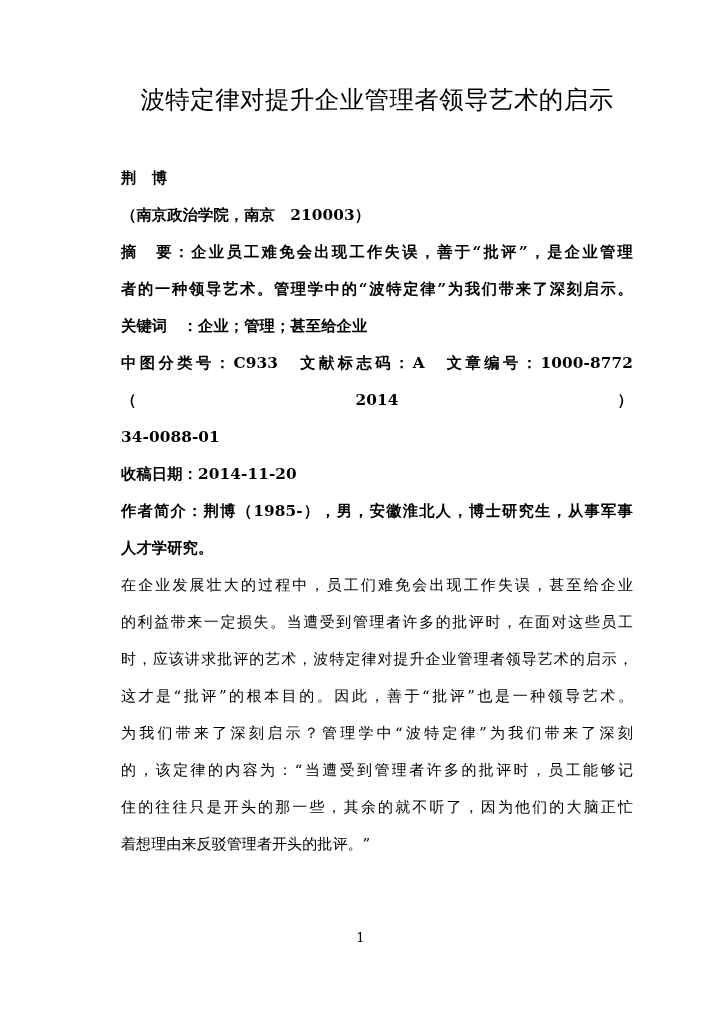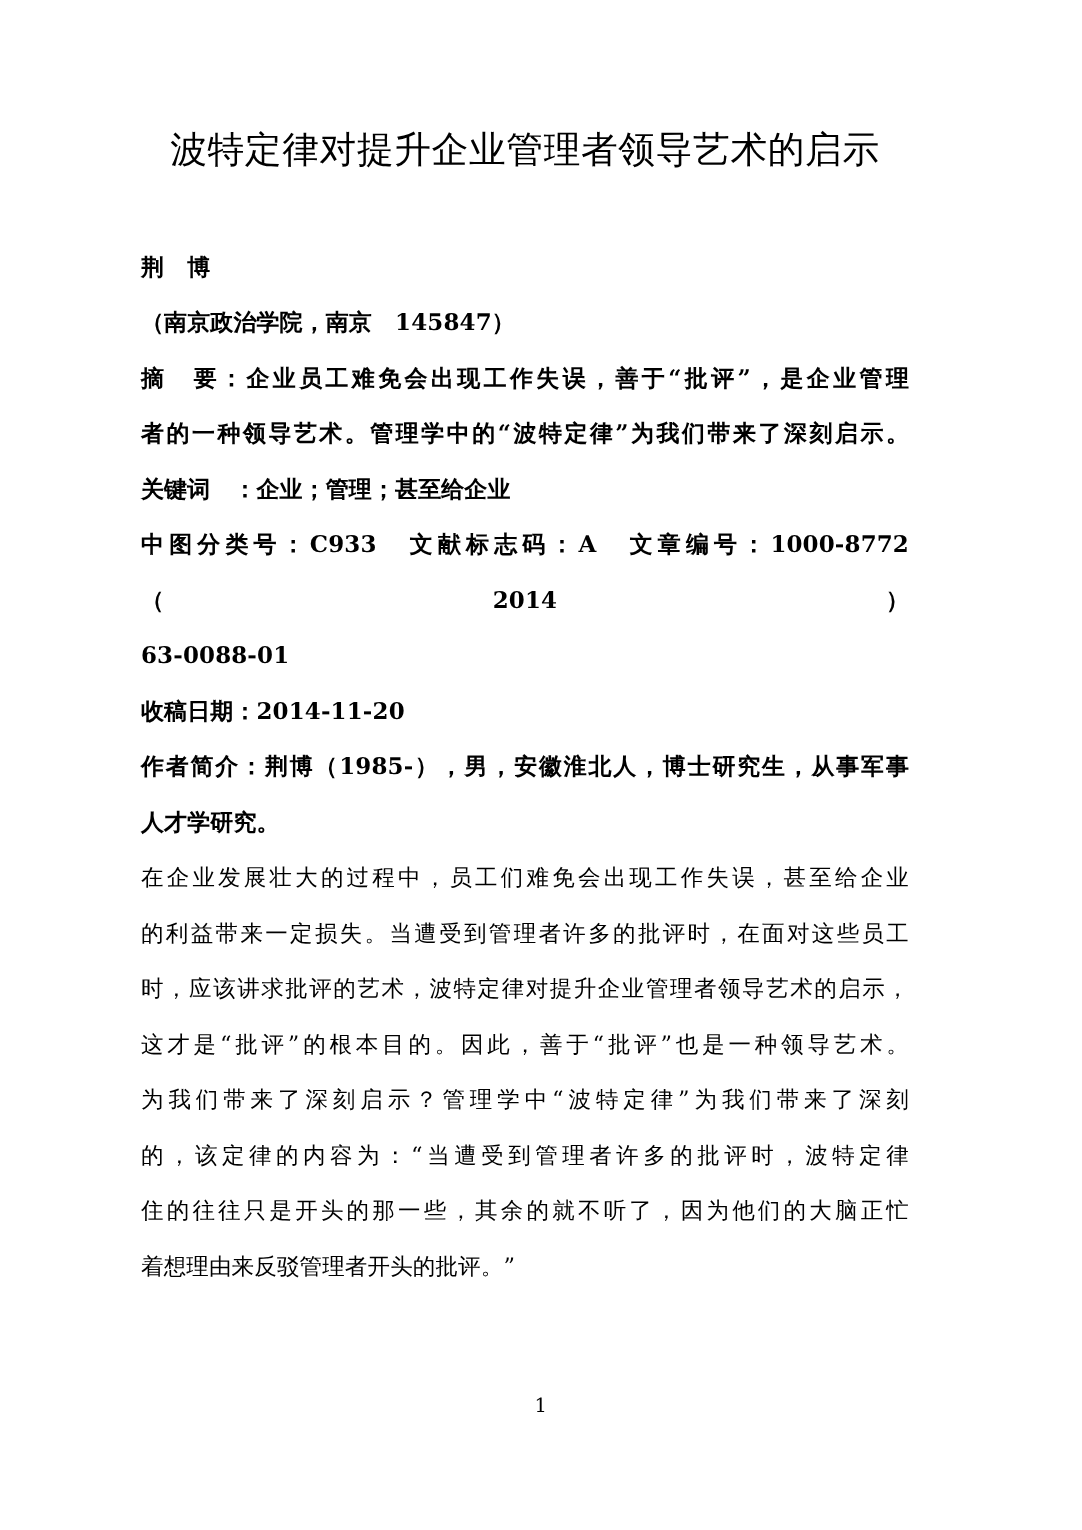--- a/index.html
+++ b/index.html
@@ -20,21 +20,21 @@
     position: absolute;
     top: 0;
     left: 0;
     width: 721px;
     height: 1020px;
     background: #ffffff;
   }
 
   .content {
     position: absolute;
-    left: 94px;
+    left: 121px;
     top: 0;
     width: 512px;
   }
 
   
   .doc-title {
     margin: 0;
     padding-top: 78px;
     text-align: center;
     font-size: 24.5px;
@@ -99,31 +99,31 @@
 
 <div class="page">
   <div class="content">
 
     <h1 class="doc-title">波特定律对提升企业管理者领导艺术的启示</h1>
 
     <div class="frontmatter">
 
       <div class="meta-line">荆　博</div>
 
-      <div class="meta-line">（南京政治学院，南京　145847）</div>
+      <div class="meta-line">（南京政治学院，南京　210003）</div>
 
       <div class="meta-line justify-full">摘　要：企业员工难免会出现工作失误，善于“批评”，是企业管理</div>
 
       <div class="meta-line justify-full">者的一种领导艺术。管理学中的“波特定律”为我们带来了深刻启示。</div>
 
       <div class="meta-line">关键词　：企业；管理；甚至给企业</div>
 
       <div class="meta-line justify-full">中图分类号：C933　文献标志码：A　文章编号：1000-8772（2014）</div>
 
-      <div class="meta-line">63-0088-01</div>
+      <div class="meta-line">34-0088-01</div>
 
       <div class="meta-line">收稿日期：2014-11-20</div>
 
       <div class="meta-line justify-full">作者简介：荆博（1985-），男，安徽淮北人，博士研究生，从事军事</div>
 
       <div class="meta-line">人才学研究。</div>
 
     </div>
 
     <div class="body-block">
@@ -132,21 +132,21 @@
 
       <div class="body-line justify-full">的利益带来一定损失。当遭受到管理者许多的批评时，在面对这些员工</div>
 
       <div class="body-line justify-full">时，应该讲求批评的艺术，波特定律对提升企业管理者领导艺术的启示，</div>
 
       <div class="body-line justify-full">这才是“批评”的根本目的。因此，善于“批评”也是一种领导艺术。</div>
 
       <div class="body-line justify-full">为我们带来了深刻启示？管理学中“波特定律”为我们带来了深刻</div>
 
 
-      <div class="body-line justify-full">的，该定律的内容为：“当遭受到管理者许多的批评时，波特定律</div>
+      <div class="body-line justify-full">的，该定律的内容为：“当遭受到管理者许多的批评时，员工能够记</div>
 
       <div class="body-line justify-full">住的往往只是开头的那一些，其余的就不听了，因为他们的大脑正忙</div>
 
       <div class="body-line">着想理由来反驳管理者开头的批评。”</div>
 
     </div>
 
   </div>
 
   <div class="page-number">1</div>

